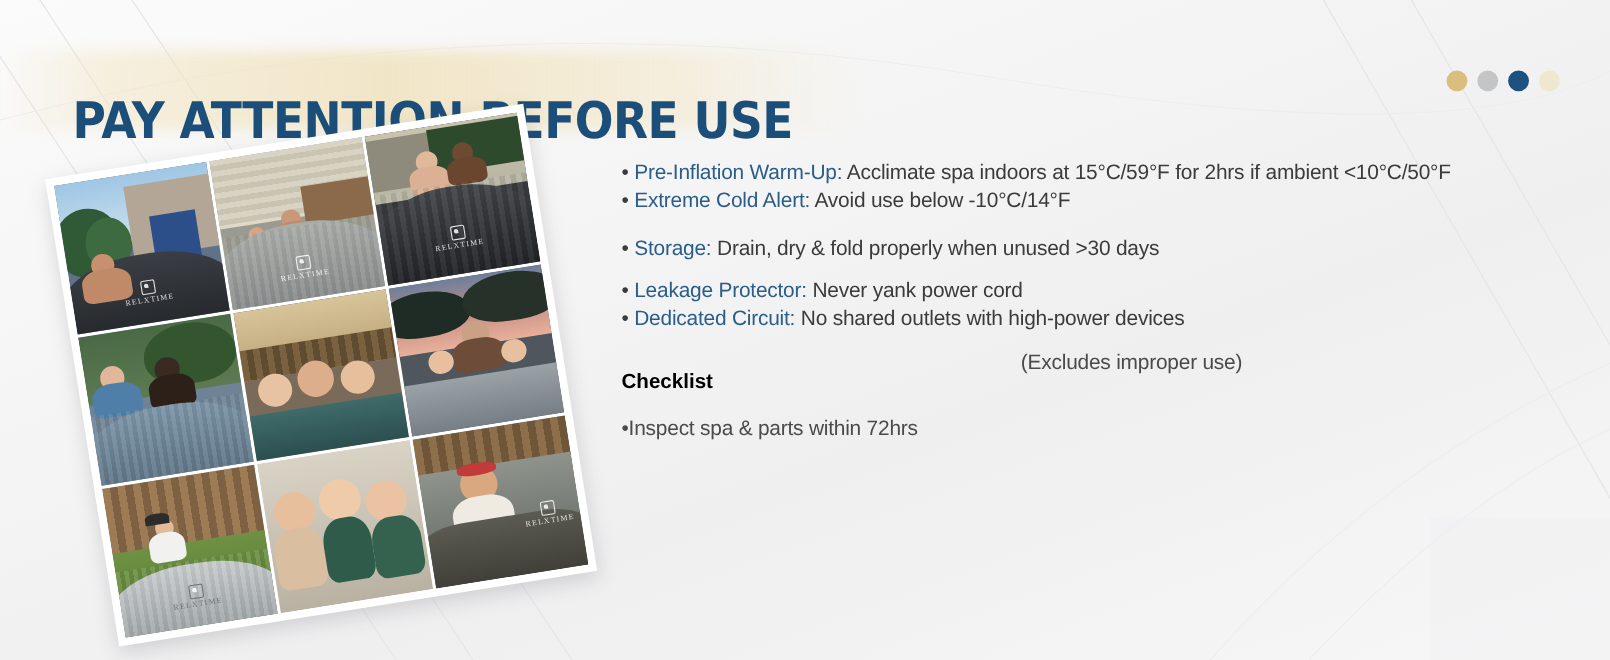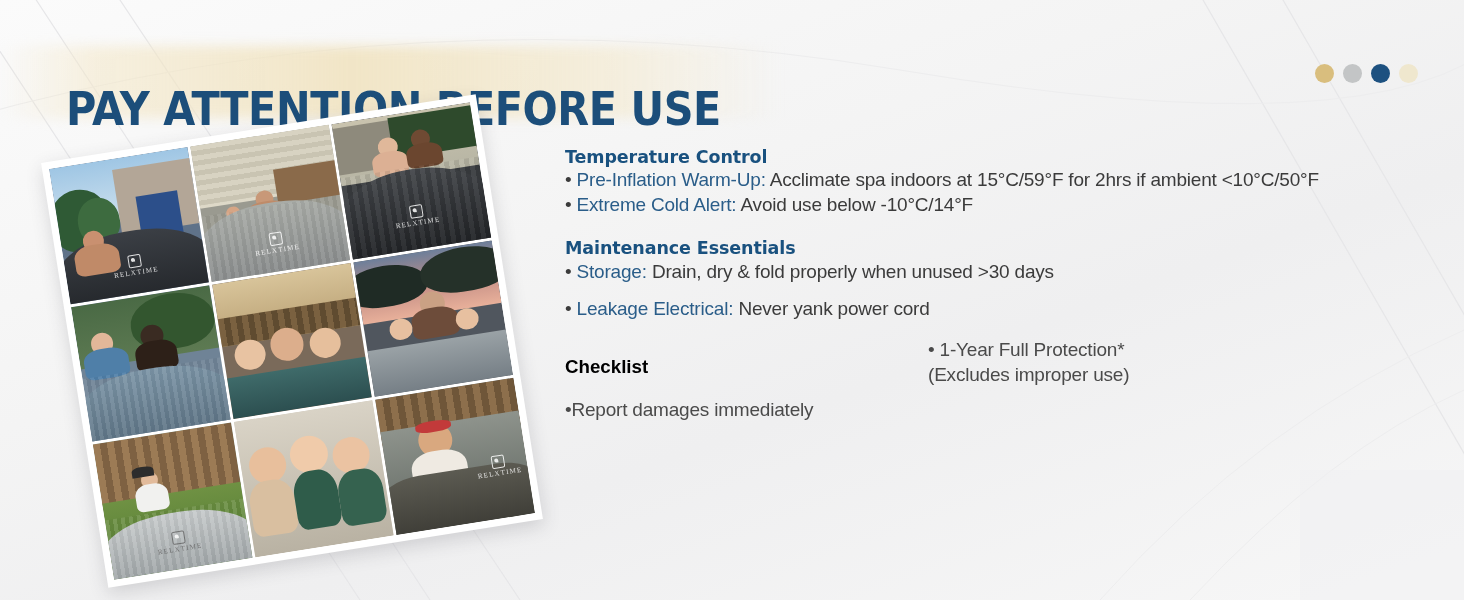--- a/index.html
+++ b/index.html
@@ -264,67 +264,66 @@
           <div class="logo" style="left:auto;right:4%;transform:none;bottom:30%"><span class="mark"></span>RELXTIME</div>
         </div>
 
       </div>
     </div>
   </div>
 
   <div class="content">
 
     <div class="sec">
-      <h3>Temperature Control</h3>
       <div class="li">
         <span>•</span>
         <span class="lbl">Pre-Inflation Warm-Up:</span>
         <span>Acclimate spa indoors at 15°C/59°F for 2hrs if ambient &lt;10°C/50°F</span>
       </div>
       <div class="li">
         <span>•</span>
         <span class="lbl">Extreme Cold Alert:</span>
         <span>Avoid use below -10°C/14°F</span>
       </div>
     </div>
 
     <div class="gap-a"></div>
 
     <div class="sec">
-      <h3>Maintenance Essentials</h3>
       <div class="li">
         <span>•</span>
         <span class="lbl">Storage:</span>
         <span>Drain, dry &amp; fold properly when unused &gt;30 days</span>
       </div>
     </div>
 
     <div class="gap-b"></div>
 
     <div class="sec">
       <div class="li">
         <span>•</span>
-        <span class="lbl">Leakage Electrical:</span>
+        <span class="lbl">Leakage Protector:</span>
         <span>Never yank power cord</span>
+      </div>
+      <div class="li">
+        <span>•</span>
+        <span class="lbl">Dedicated Circuit:</span>
+        <span>No shared outlets with high-power devices</span>
       </div>
     </div>
 
     <div class="gap-c"></div>
 
     <div class="cols">
       <div class="col-left">
         <h3>Checklist</h3>
         <div class="li2">
-          <span>•</span><span class="b">Report damages immediately</span>
+          <span>•</span><span class="b">Inspect spa &amp; parts within 72hrs</span>
         </div>
       </div>
 
       <div class="col-right">
-        <div class="li2">
-          <span>•</span>
-          <span class="b">1-Year Full Protection*</span>
-        </div>
         <div class="li2">(Excludes improper use)</div>
       </div>
     </div>
 
   </div>
 </div>
 
 </body></html>

